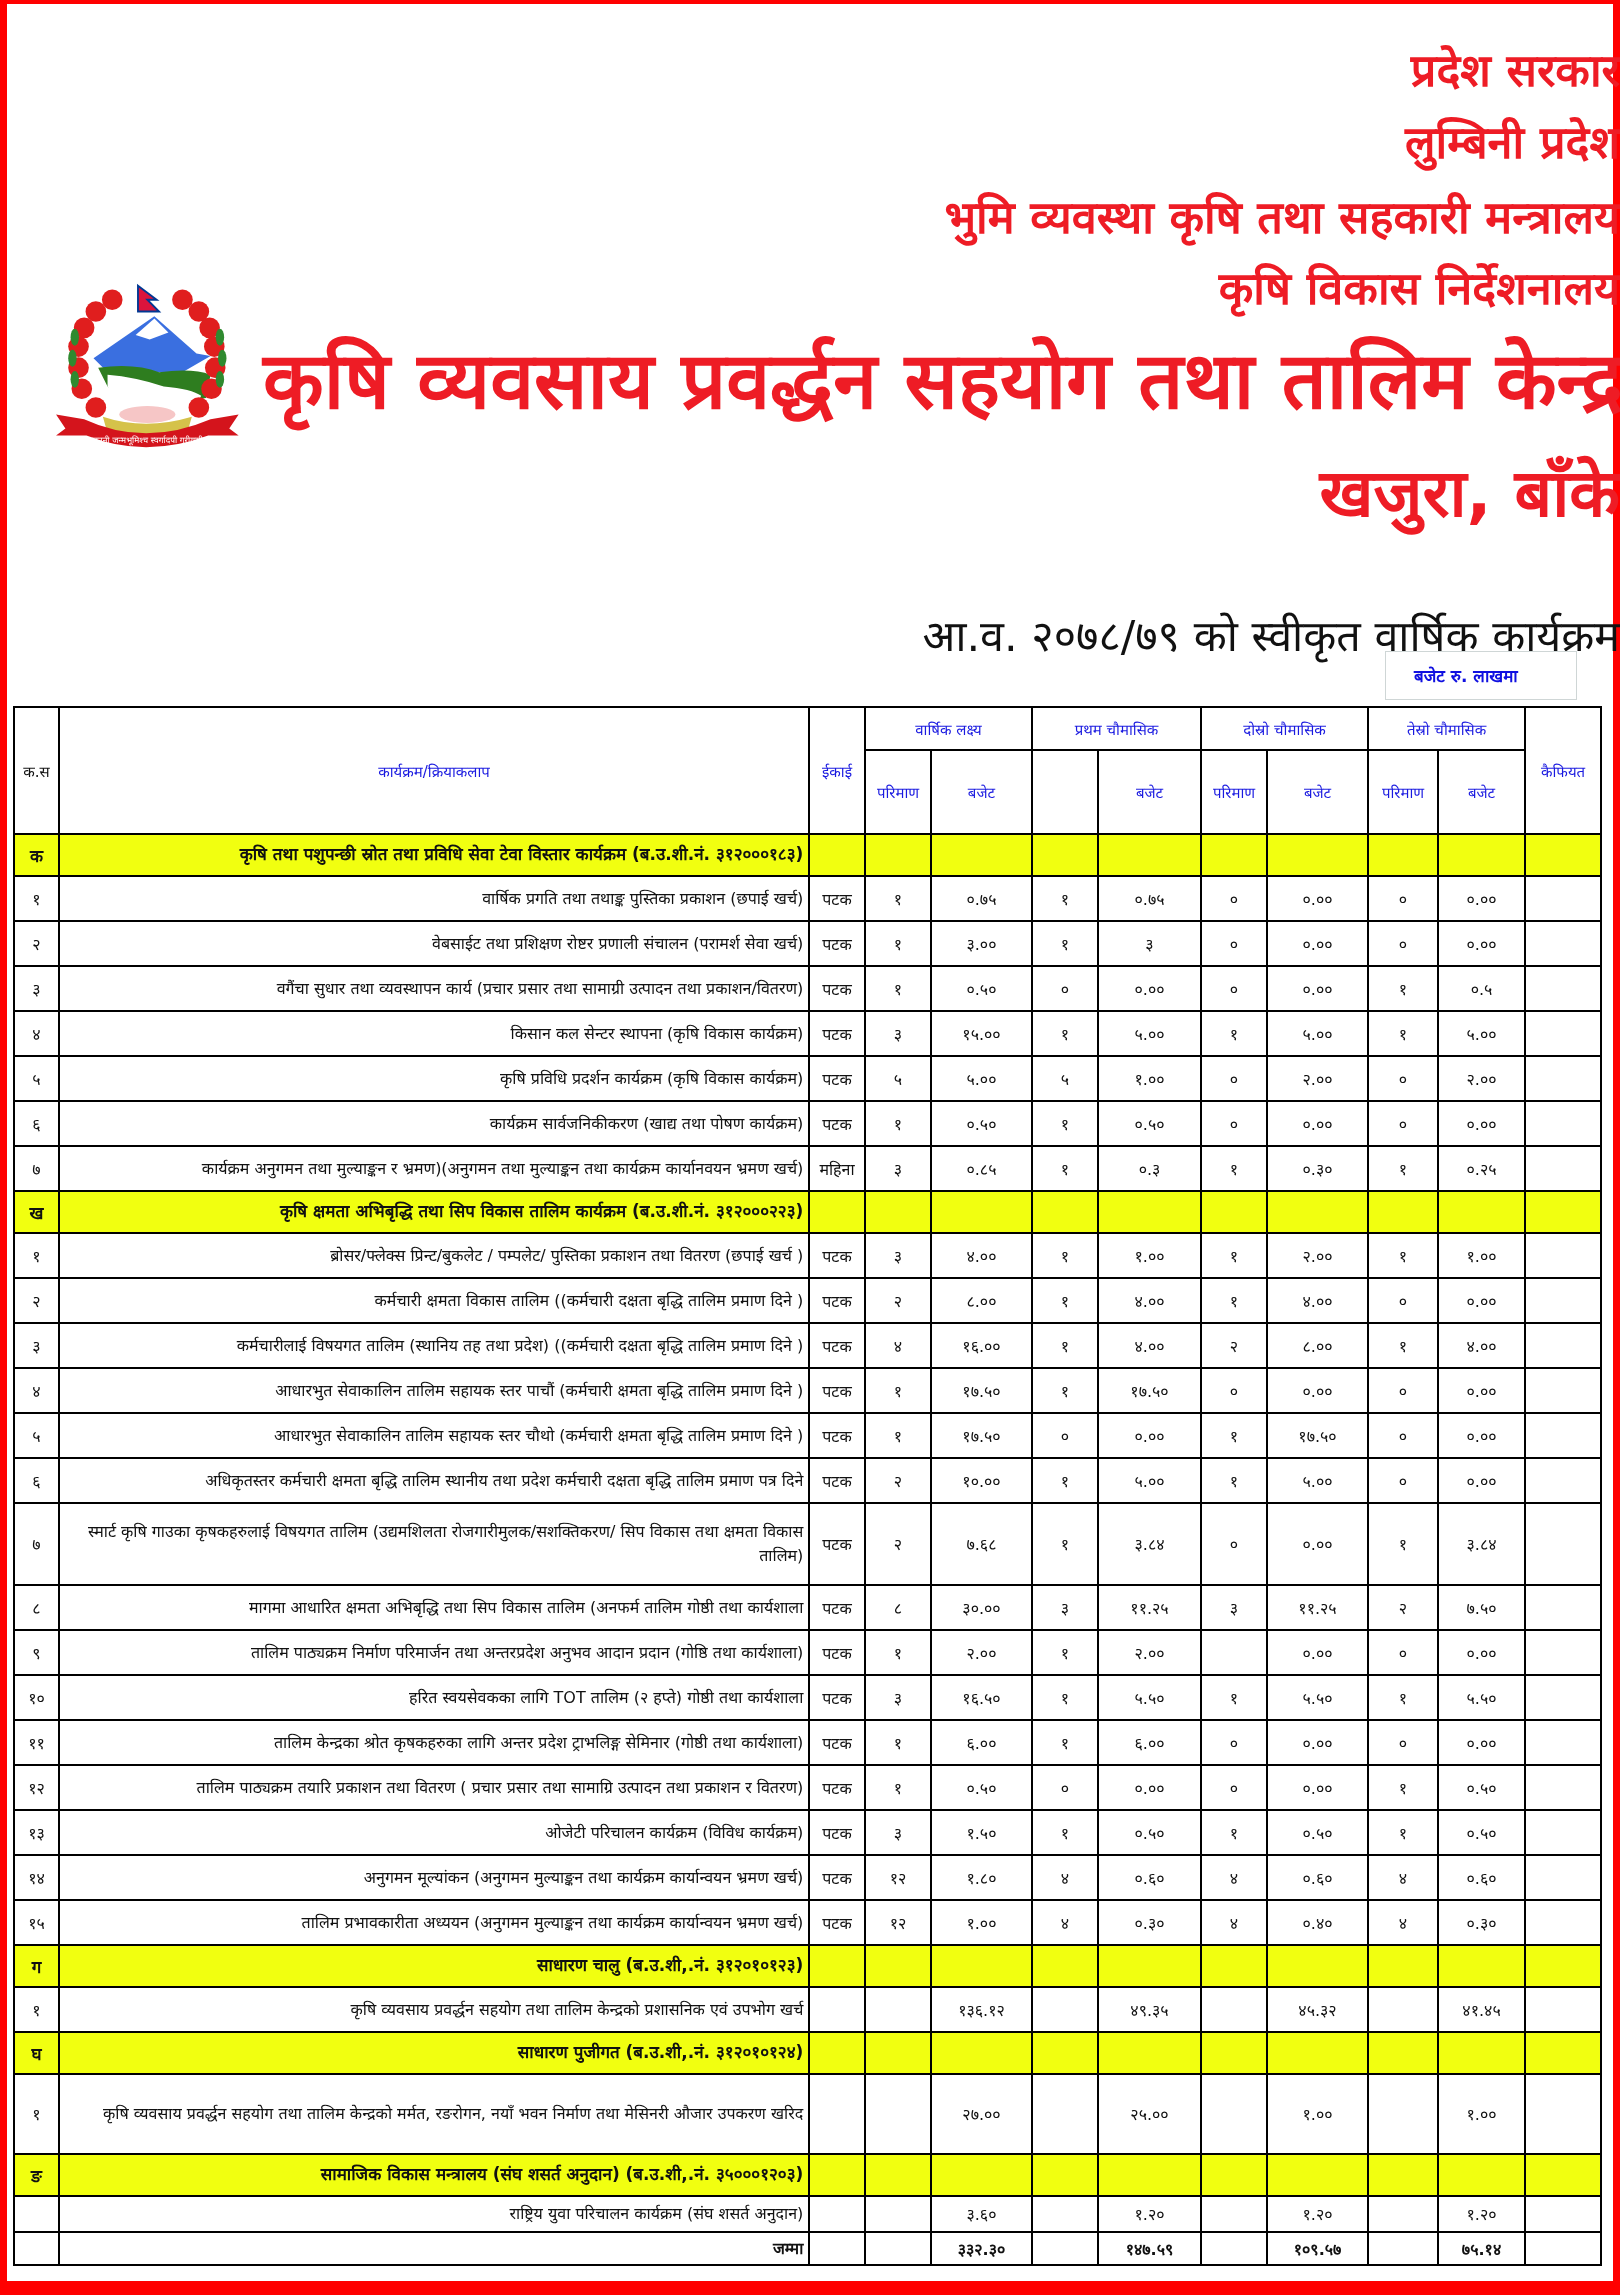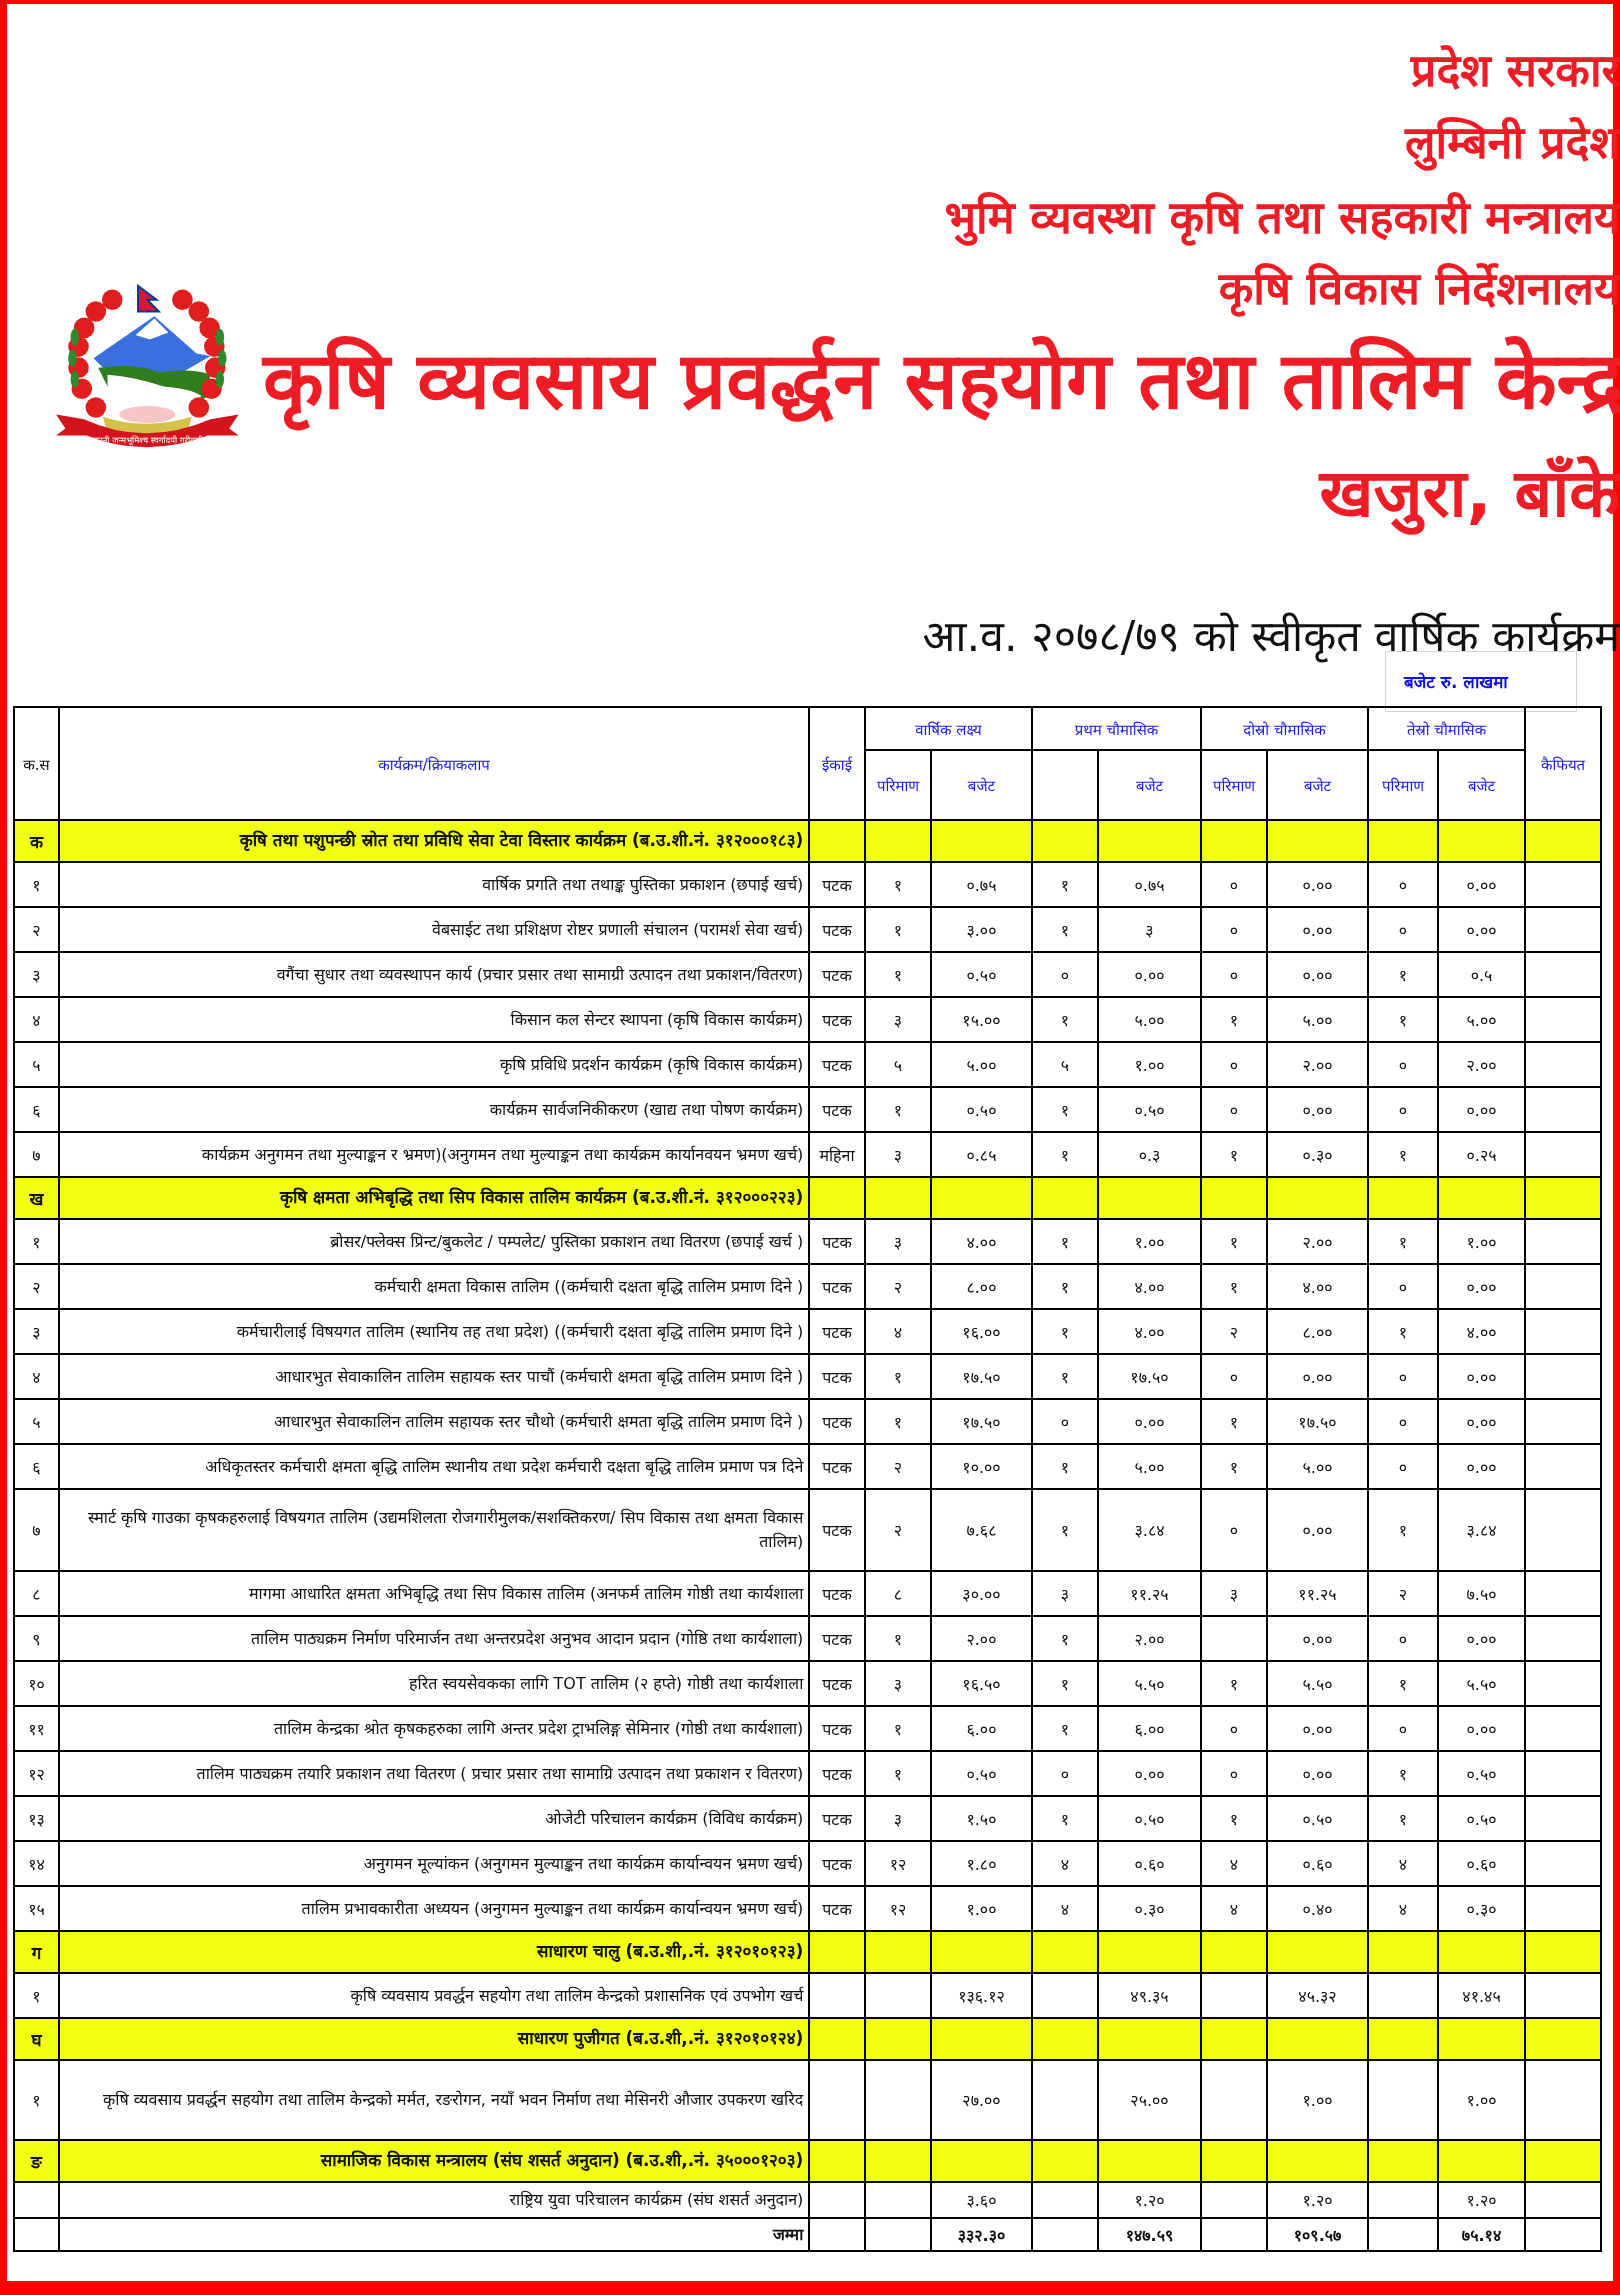--- a/index.html
+++ b/index.html
@@ -21,44 +21,44 @@
   .h4 { top: 256px; font-size: 45px; }
   .h5 { top: 324px; font-size: 79px; left: 263px; width: 1341px; }
   .h6 { top: 445px; font-size: 66px; }
   .emblem { position: absolute; left: 42px; top: 274px; width: 206px; height: 192px; }
 
   .title {
     position: absolute; top: 605px; left: 0; width: 1620px; text-align: right;
     font-size: 43px; color: #111; font-weight: normal; white-space: nowrap;
   }
   .budget-note {
-    position: absolute; left: 1385px; top: 651px; width: 192px; height: 61px;
+    position: absolute; left: 1385px; top: 651px; width: 192px; height: 49px;
     border: 1.9px solid #cfd6d6; box-sizing: border-box; color: #1010e0;
-    font-size: 17px; font-weight: bold; display: flex; align-items: center; padding-left: 18px;
+    font-size: 17px; font-weight: bold; display: flex; align-items: center; padding-left: 28px;
   }
 
   table.prog {
     position: absolute; left: 13px; top: 706px; width: 1587px;
     border-collapse: collapse; table-layout: fixed;
   }
   table.prog td, table.prog th {
     border: 2.3px solid #000; padding: 0 4.7px; box-sizing: border-box;
     font-size: 16px; color: #111; font-weight: normal; overflow: hidden;
   }
   table.prog th { color: #1a1ae0; font-size: 15px; }
   table.prog td.num, table.prog td.ctr { text-align: center; }
   table.prog td.desc { text-align: right; padding-left: 4.7px; line-height: 1.5; }
   tr.section td { background: #f1ff10; font-weight: bold; font-size: 17px; height: 42px; }
   tr.row td { height: 45px; }
   tr.row.tall td { height: 82px; }
   tr.row.mid td { height: 80px; }
   tr.row.short td { height: 36px; }
   tr.total td { height: 33px; font-weight: bold; }
   tr.hdr1 th { height: 43px; }
-  tr.hdr2 th { height: 70px; }
+  tr.hdr2 th { height: 84px; }
 </style>
 </head>
 <body>
 
 <div class="frame"></div>
 
 <svg class="emblem" viewBox="0 0 440 410">
 
   <polygon points="205,25 245,55 225,55 250,80 205,80" fill="#dc143c" stroke="#003893" stroke-width="4"></polygon>
 

